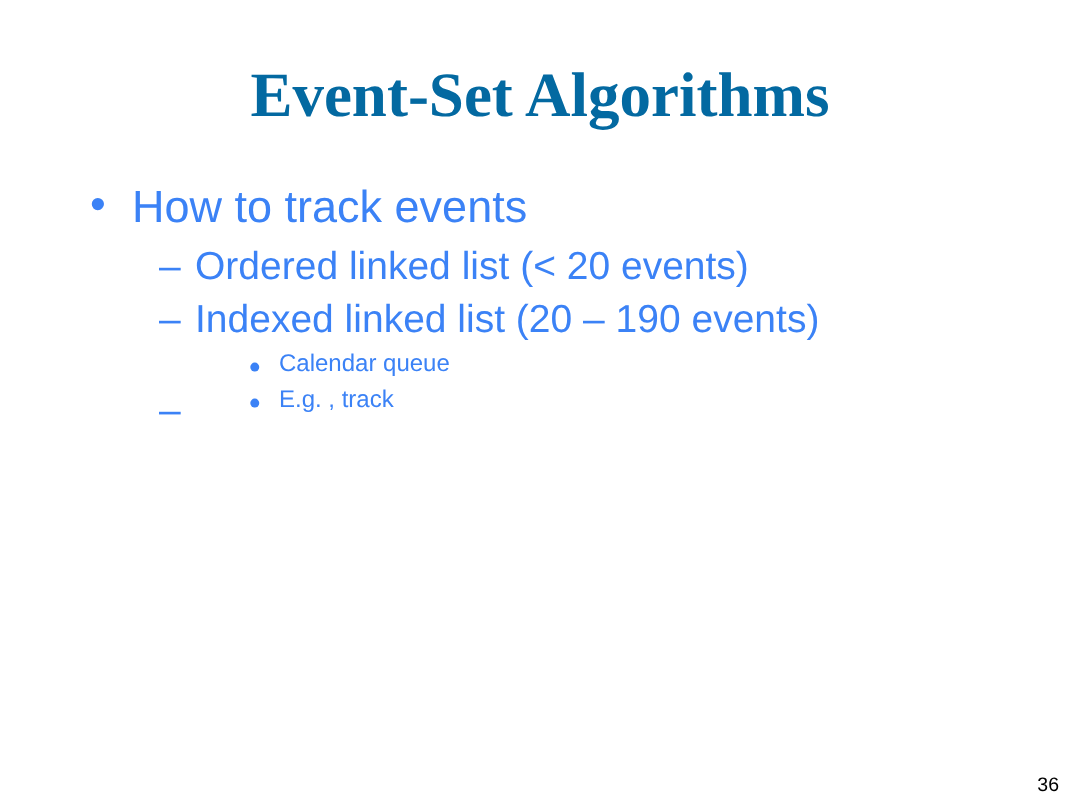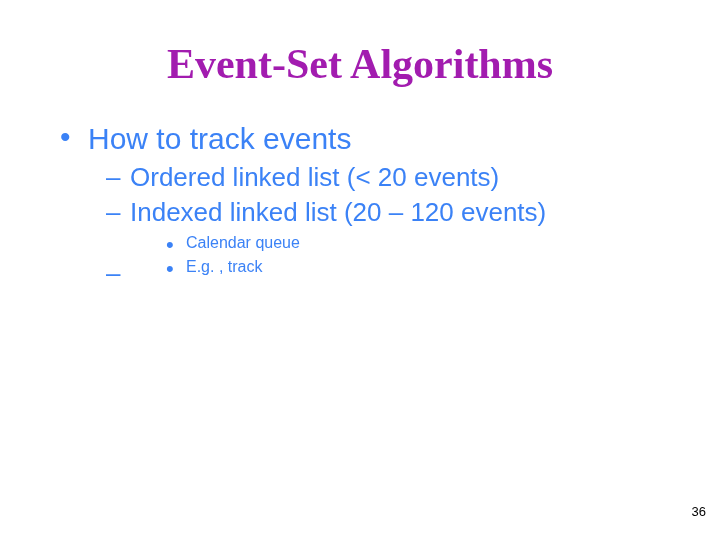--- a/index.html
+++ b/index.html
@@ -14,21 +14,21 @@
   }
   .slide {
     width: 720px;
     height: 540px;
     position: relative;
     box-sizing: border-box;
   }
   .title {
     font-family: "Comic Sans MS", "Comic Sans", cursive;
     font-weight: bold;
-    color: #a21caf;
+    color: #0369a1;
     font-size: 42px;
     text-align: center;
     padding-top: 40px;
     padding-bottom: 20px;
   }
   .content {
     padding-left: 60px;
     padding-right: 60px;
     color: #3b82f6;
   }
@@ -82,41 +82,41 @@
   ul.level3 > li::before {
     content: "•";
     position: absolute;
     left: 0;
     top: 0;
     font-size: 22px;
     line-height: 1;
   }
   .page-number {
     position: absolute;
-    bottom: 21px;
+    bottom: 10px;
     right: 14px;
     font-size: 13px;
     color: #000000;
   }
 </style>
 </head>
 <body>
 
 <div class="slide">
   <div class="title">Event-Set Algorithms</div>
   <div class="content">
     <ul class="level1">
       <li>
         <span>How to track events</span>
         <ul class="level2">
           <li>
             <span>Ordered linked list (&lt; 20 events)</span>
           </li>
           <li>
-            <span>Indexed linked list (20 – 120 events)</span>
+            <span>Indexed linked list (20 – 190 events)</span>
             <ul class="level3">
               <li>
                 <span>Calendar queue</span>
               </li>
             </ul>
           </li>
           <li>
             <ul class="level3">
               <li>
                 <span>E.g. , track</span>

